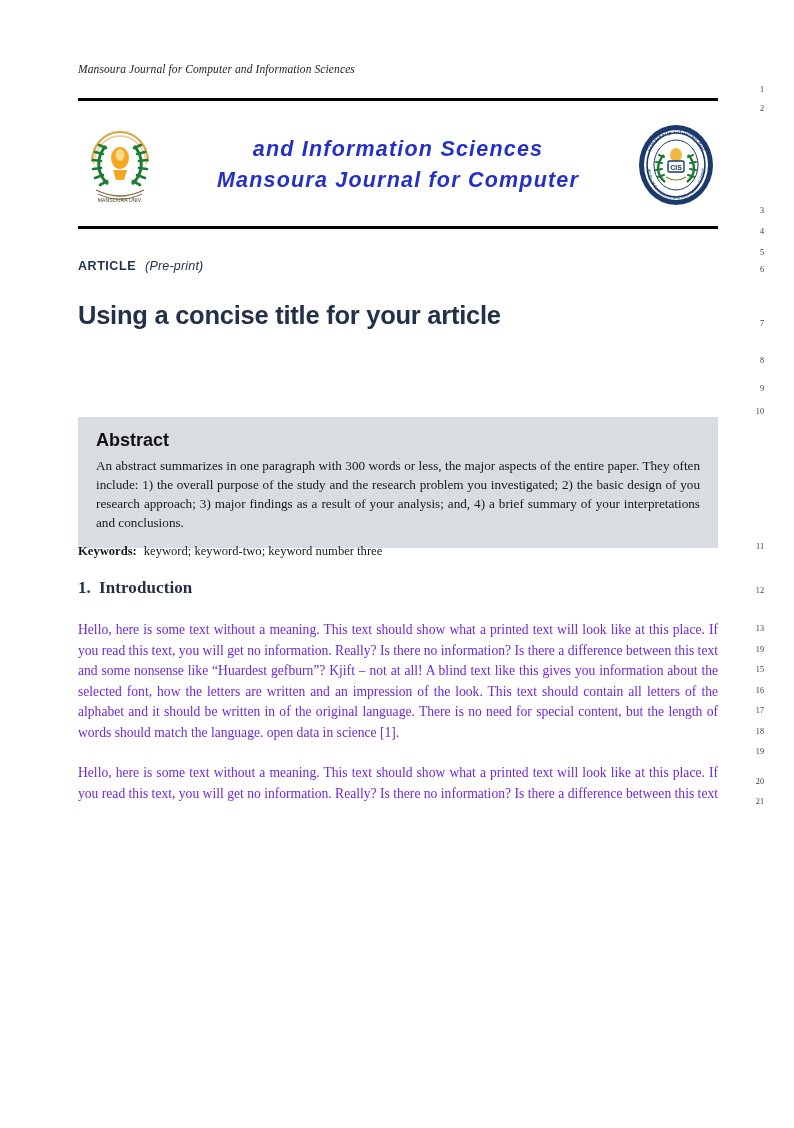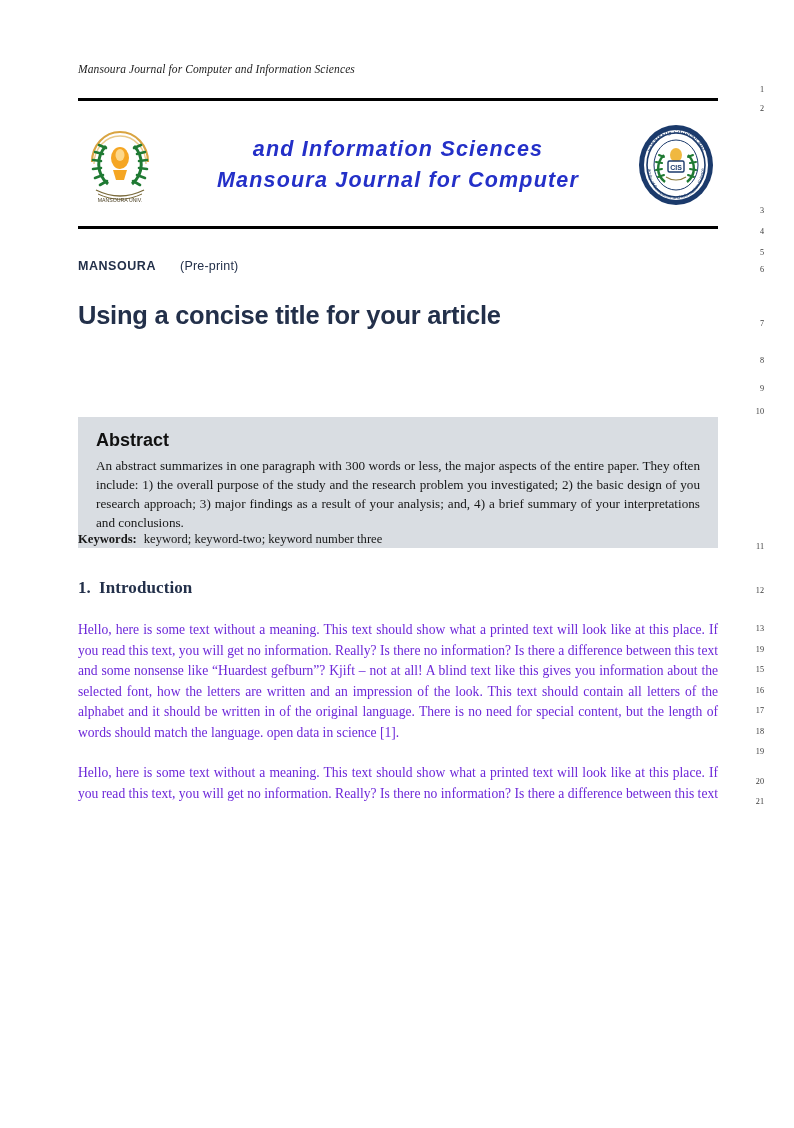--- a/index.html
+++ b/index.html
@@ -77,22 +77,23 @@
     top: 259px;
     font-family: "Liberation Sans", sans-serif;
     font-size: 12.5px;
     color: #23304a;
     letter-spacing: 0.55px;
   }
   .article-kicker .kicker-word {
     font-weight: bold;
   }
   .article-kicker .kicker-type {
+    font-style: italic;
     font-weight: normal;
-    margin-left: 24px;
+    margin-left: 9px;
     letter-spacing: 0.2px;
   }
 
   
   .doc-title {
     position: absolute;
     left: 78px;
     top: 300px;
     width: 630px;
     font-family: "Liberation Sans", sans-serif;
@@ -125,21 +126,21 @@
     font-size: 13.2px;
     line-height: 1.44;
     text-align: justify;
     color: #171717;
   }
 
   
   .keywords {
     position: absolute;
     left: 78px;
-    top: 532px;
+    top: 544px;
     width: 640px;
     font-family: "Liberation Serif", serif;
     font-size: 12.6px;
     color: #171717;
   }
   .keywords .kw-label {
     font-weight: bold;
     margin-right: 7px;
   }
 
@@ -253,21 +254,21 @@
         <text font-family="Liberation Sans, sans-serif" font-size="4.6" fill="#1b3a6b">
           <textPath href="#arcBot" startOffset="50%" text-anchor="middle">Faculty of Computers and Information Sciences</textPath>
         </text>
       </svg>
     </div>
 
   </div>
   <div class="rule-thick rule-mid"></div>
 
   <div class="article-kicker">
-    <span class="kicker-word">MANSOURA</span><span class="kicker-type">(Pre-print)</span>
+    <span class="kicker-word">ARTICLE</span><span class="kicker-type">(Pre-print)</span>
   </div>
 
   <div class="doc-title">Using a concise title for your article</div>
 
   <div class="abstract-box">
     <div class="abstract-heading">Abstract</div>
     <div class="abstract-text">An abstract summarizes in one paragraph with 300 words or less, the major aspects of the entire paper. They often include: 1) the overall purpose of the study and the research problem you investigated; 2) the basic design of you research approach; 3) major findings as a result of your analysis; and, 4) a brief summary of your interpretations and conclusions.</div>
   </div>
 
   <div class="keywords">

